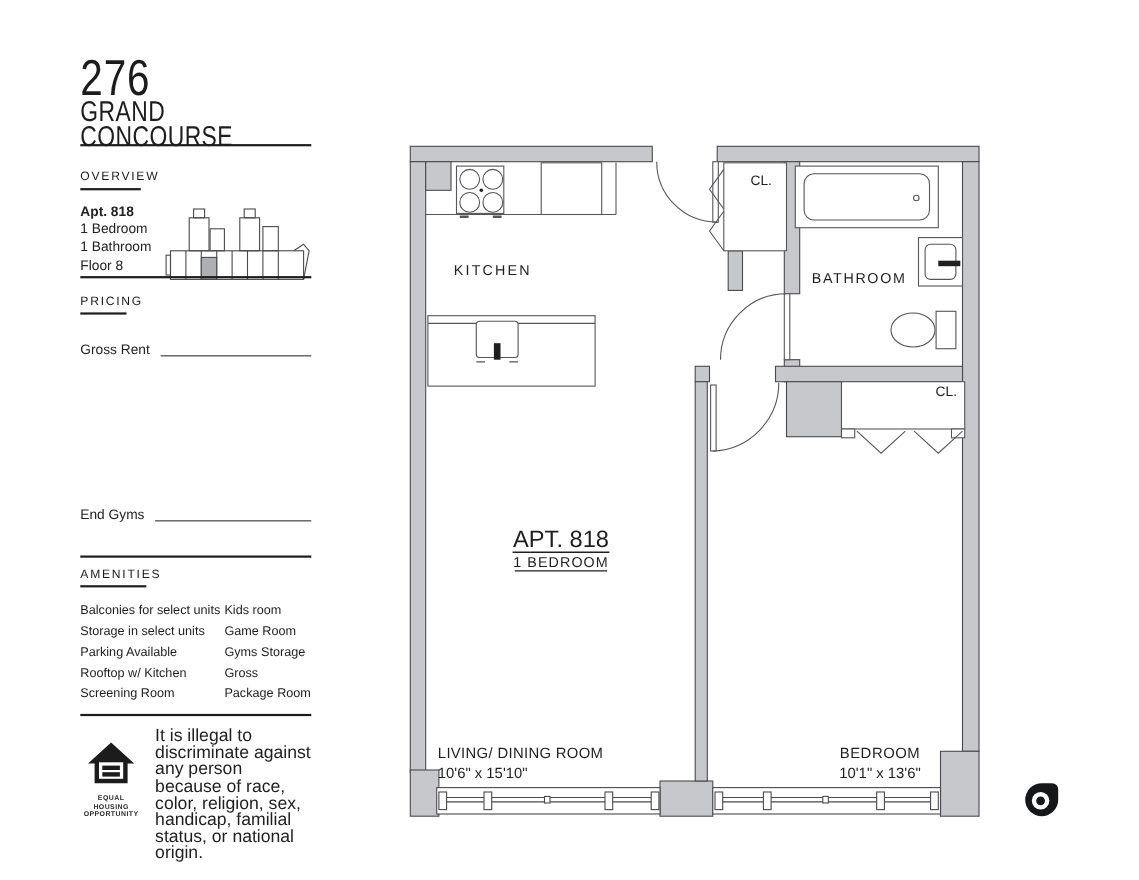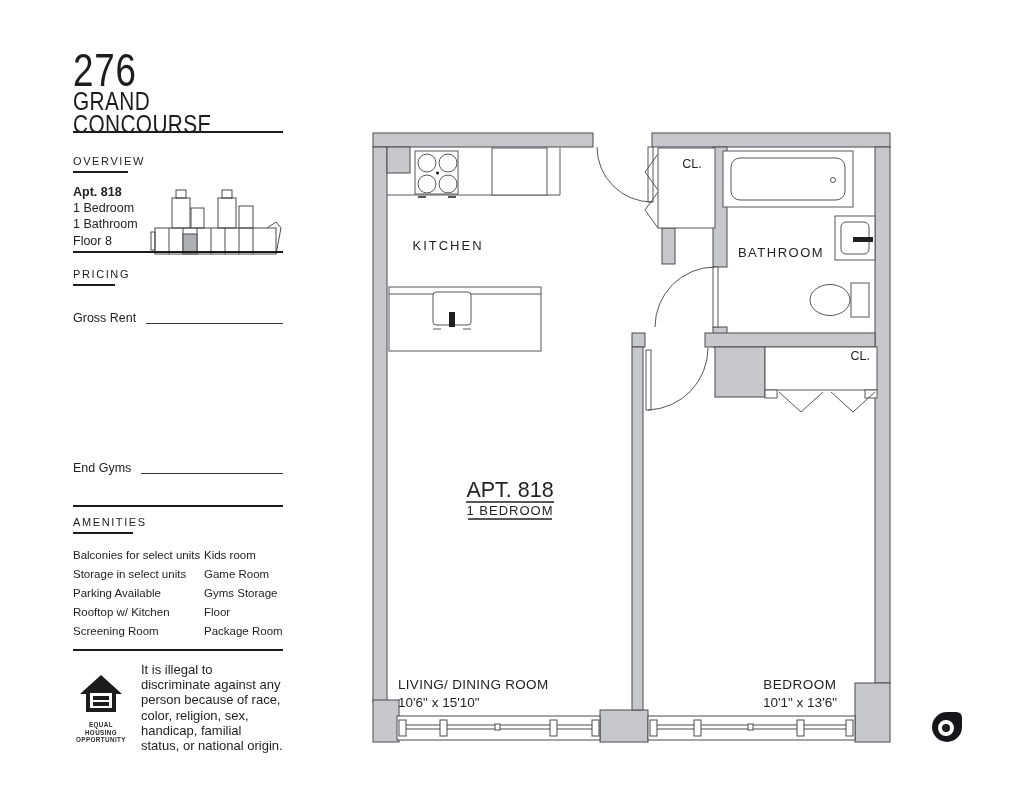--- a/index.html
+++ b/index.html
@@ -27,21 +27,21 @@
 
   .price-row{position:absolute;left:0;width:210px;display:flex;align-items:flex-end;}
   .price-label{font-size:12.5px;font-weight:500;white-space:nowrap;line-height:16px;}
   .price-line{flex:1;border-bottom:1.4px solid #333;margin-left:10px;margin-bottom:2px;}
 
   .amen-grid{display:grid;grid-template-columns:131px auto;font-size:11.5px;line-height:19px;white-space:nowrap;color:#1e1e1e;font-weight:500;}
 
   .legal{display:flex;}
   .legal-icon-wrap{width:56px;text-align:center;padding-top:12px;}
   .legal-cap{font-size:6.3px;letter-spacing:.4px;line-height:7.5px;color:#2a2a2a;margin-top:3px;font-weight:bold;}
-  .legal-text{width:142px;margin-left:12px;font-size:13px;line-height:15.2px;color:#1e1e1e;font-weight:500;}
+  .legal-text{width:142px;margin-left:12px;font-size:16px;line-height:15.2px;color:#1e1e1e;font-weight:500;}
 
   svg text{font-family:"Liberation Sans", sans-serif;fill:#1f1f1f;}
 </style>
 </head>
 <body>
 
 <div class="sidebar">
 
   <div class="abs logo">
     <div class="num">276</div>
@@ -94,21 +94,21 @@
   <div class="abs sec-head u60" style="left:0;top:516px">AMENITIES</div>
 
   <div class="abs amen-grid" style="left:0;top:546px;width:210px">
     <div>Balconies for select units</div>
     <div>Kids room</div>
     <div>Storage in select units</div>
     <div>Game Room</div>
     <div>Parking Available</div>
     <div>Gyms Storage</div>
     <div>Rooftop w/ Kitchen</div>
-    <div>Floor</div>
+    <div>Gross</div>
     <div>Screening Room</div>
     <div>Package Room</div>
   </div>
 
   <div class="abs divider" style="top:649px"></div>
 
   <div class="abs legal" style="left:0;top:662px;width:210px">
     <div class="legal-icon-wrap">
       <svg width="44" height="40" viewBox="0 0 44 40">
         <path d="M22,1 L1,20 L7,20 L7,38 L37,38 L37,20 L43,20 Z" fill="#1c1c1c"></path>

